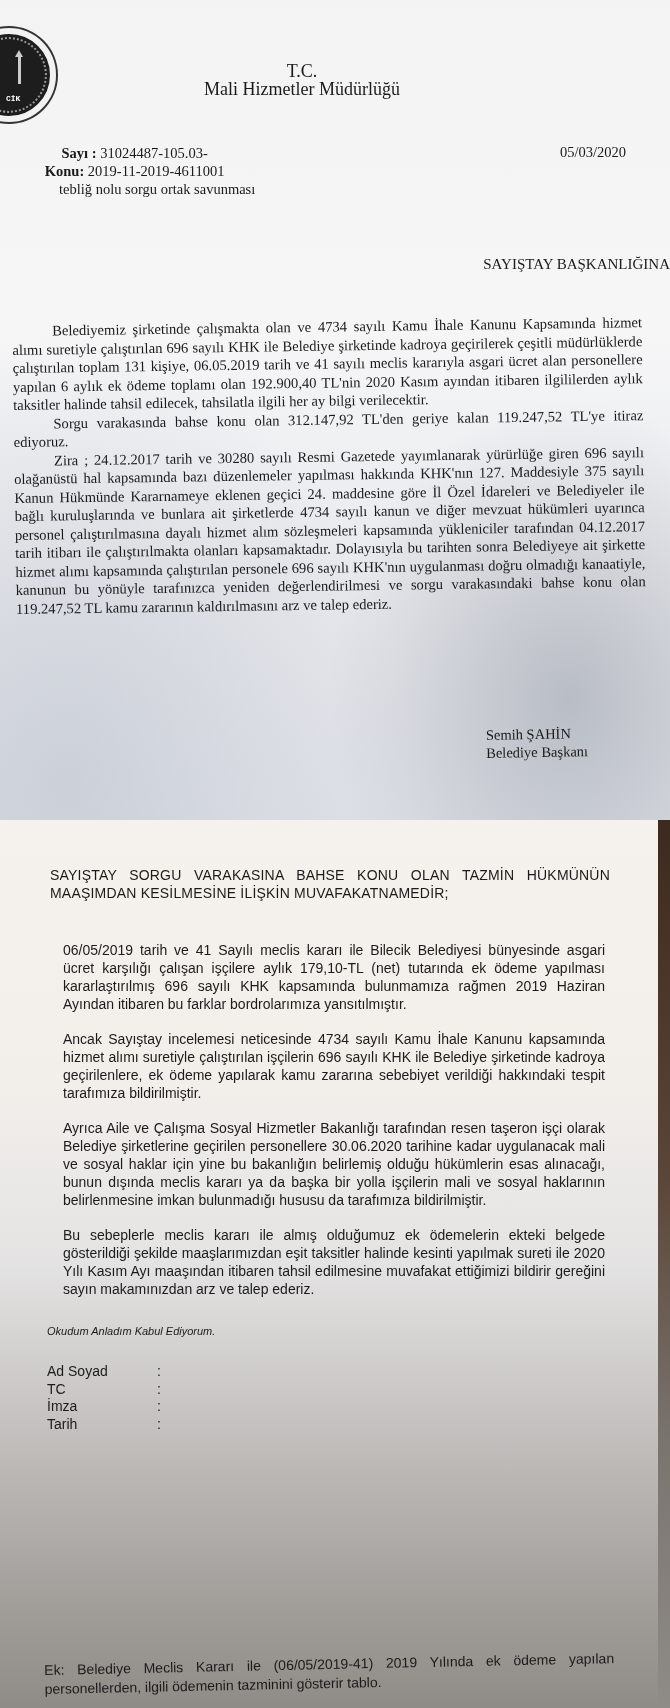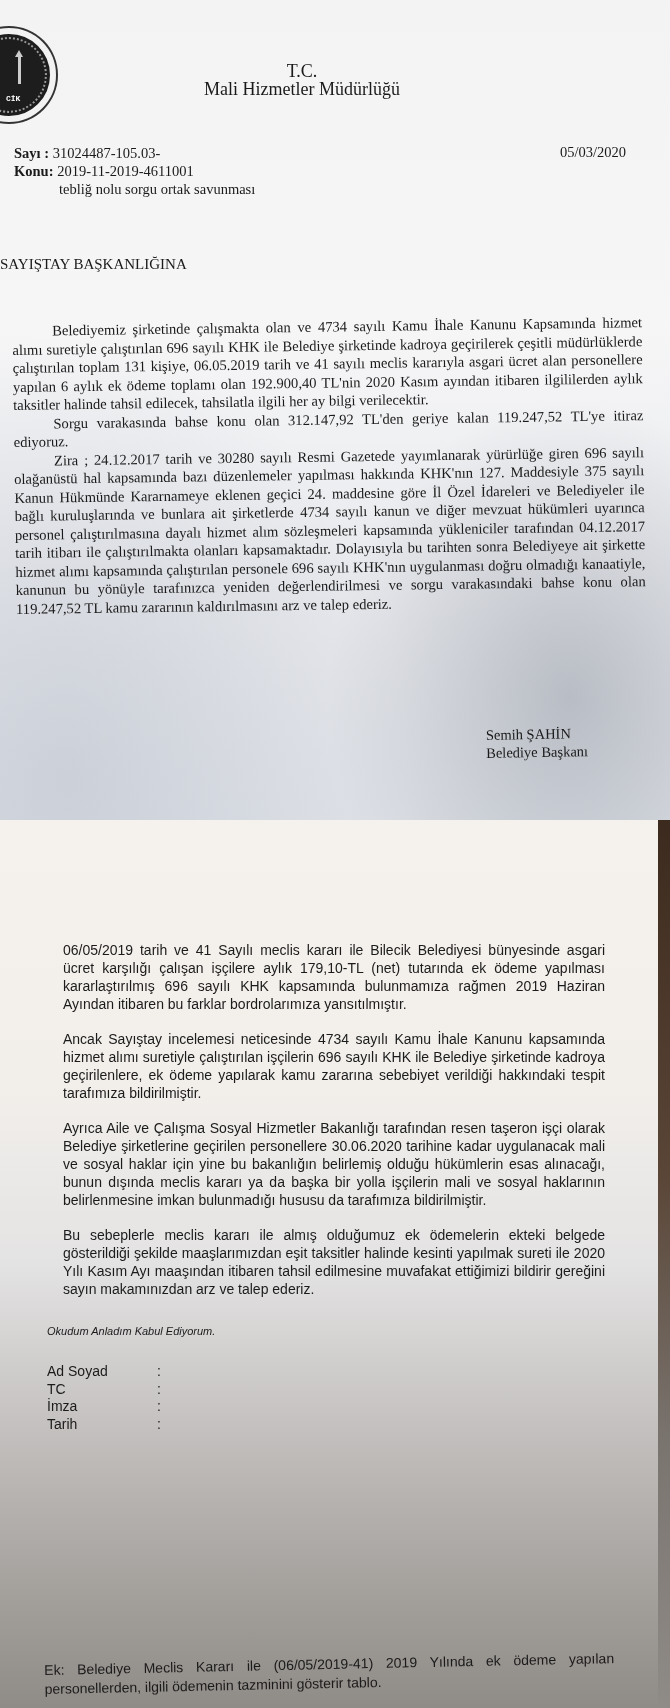--- a/index.html
+++ b/index.html
@@ -50,31 +50,31 @@
       border-left: 4.5px solid transparent; border-right: 4.5px solid transparent;
       border-bottom: 7px solid #ccc;
     }
     .header-block {
       position: absolute; left: 0; top: 62px; width: 586px;
       text-align: center; font-size: 18px; line-height: 18px;
     }
     .header-block div { margin-left: 18px; }
     .meta {
       position: absolute; left: 14px; top: 144px;
-      font-size: 14.5px; line-height: 18px;
+      font-size: 14.5px; line-height: 18px; text-align: center;
     }
     .meta .lbl { font-weight: bold; }
     .meta .indent { padding-left: 45px; }
     .date {
       position: absolute; right: 44px; top: 144px;
       font-size: 14.5px;
     }
     .addressee {
       position: absolute; left: 0; width: 670px; top: 256px;
-      text-align: left; font-size: 15px;
+      text-align: right; font-size: 15px;
     }
     .body1 {
       position: absolute; left: 12px; top: 322px; width: 630px;
       font-size: 14.6px; line-height: 18.5px; text-align: justify;
       transform: rotate(-0.8deg);
       transform-origin: left top;
     }
     .body1 p { margin: 0; text-indent: 40px; }
     .signature {
       position: absolute; left: 486px; top: 725px;
@@ -161,20 +161,21 @@
     <p>Zira ; 24.12.2017 tarih ve 30280 sayılı Resmi Gazetede yayımlanarak yürürlüğe giren 696 sayılı olağanüstü hal kapsamında bazı düzenlemeler yapılması hakkında KHK'nın 127. Maddesiyle 375 sayılı Kanun Hükmünde Kararnameye eklenen geçici 24. maddesine göre İl Özel İdareleri ve Belediyeler ile bağlı kuruluşlarında ve bunlara ait şirketlerde 4734 sayılı kanun ve diğer mevzuat hükümleri uyarınca personel çalıştırılmasına dayalı hizmet alım sözleşmeleri kapsamında yükleniciler tarafından 04.12.2017 tarih itibarı ile çalıştırılmakta olanları kapsamaktadır. Dolayısıyla bu tarihten sonra Belediyeye ait şirkette hizmet alımı kapsamında çalıştırılan personele 696 sayılı KHK'nın uygulanması doğru olmadığı kanaatiyle, kanunun bu yönüyle tarafınızca yeniden değerlendirilmesi ve sorgu varakasındaki bahse konu olan 119.247,52 TL kamu zararının kaldırılmasını arz ve talep ederiz.</p>
   </div>
 
   <div class="signature">
     <div>Semih ŞAHİN</div>
     <div>Belediye Başkanı</div>
   </div>
 </div>
 
 <div class="page2">
+  <div class="title2">SAYIŞTAY SORGU VARAKASINA BAHSE KONU OLAN TAZMİN HÜKMÜNÜN MAAŞIMDAN KESİLMESİNE İLİŞKİN MUVAFAKATNAMEDİR;</div>
 
   <div class="body2">
     <p>06/05/2019 tarih ve 41 Sayılı meclis kararı ile Bilecik Belediyesi bünyesinde asgari ücret karşılığı çalışan işçilere aylık 179,10-TL (net) tutarında ek ödeme yapılması kararlaştırılmış 696 sayılı KHK kapsamında bulunmamıza rağmen 2019 Haziran Ayından itibaren bu farklar bordrolarımıza yansıtılmıştır.</p>
     <p>Ancak Sayıştay incelemesi neticesinde 4734 sayılı Kamu İhale Kanunu kapsamında hizmet alımı suretiyle çalıştırılan işçilerin 696 sayılı KHK ile Belediye şirketinde kadroya geçirilenlere, ek ödeme yapılarak kamu zararına sebebiyet verildiği hakkındaki tespit tarafımıza bildirilmiştir.</p>
     <p>Ayrıca Aile ve Çalışma Sosyal Hizmetler Bakanlığı tarafından resen taşeron işçi olarak Belediye şirketlerine geçirilen personellere 30.06.2020 tarihine kadar uygulanacak mali ve sosyal haklar için yine bu bakanlığın belirlemiş olduğu hükümlerin esas alınacağı, bunun dışında meclis kararı ya da başka bir yolla işçilerin mali ve sosyal haklarının belirlenmesine imkan bulunmadığı hususu da tarafımıza bildirilmiştir.</p>
     <p>Bu sebeplerle meclis kararı ile almış olduğumuz ek ödemelerin ekteki belgede gösterildiği şekilde maaşlarımızdan eşit taksitler halinde kesinti yapılmak sureti ile 2020 Yılı Kasım Ayı maaşından itibaren tahsil edilmesine muvafakat ettiğimizi bildirir gereğini sayın makamınızdan arz ve talep ederiz.</p>
   </div>
 
   <div class="accept">Okudum Anladım Kabul Ediyorum.</div>
 

